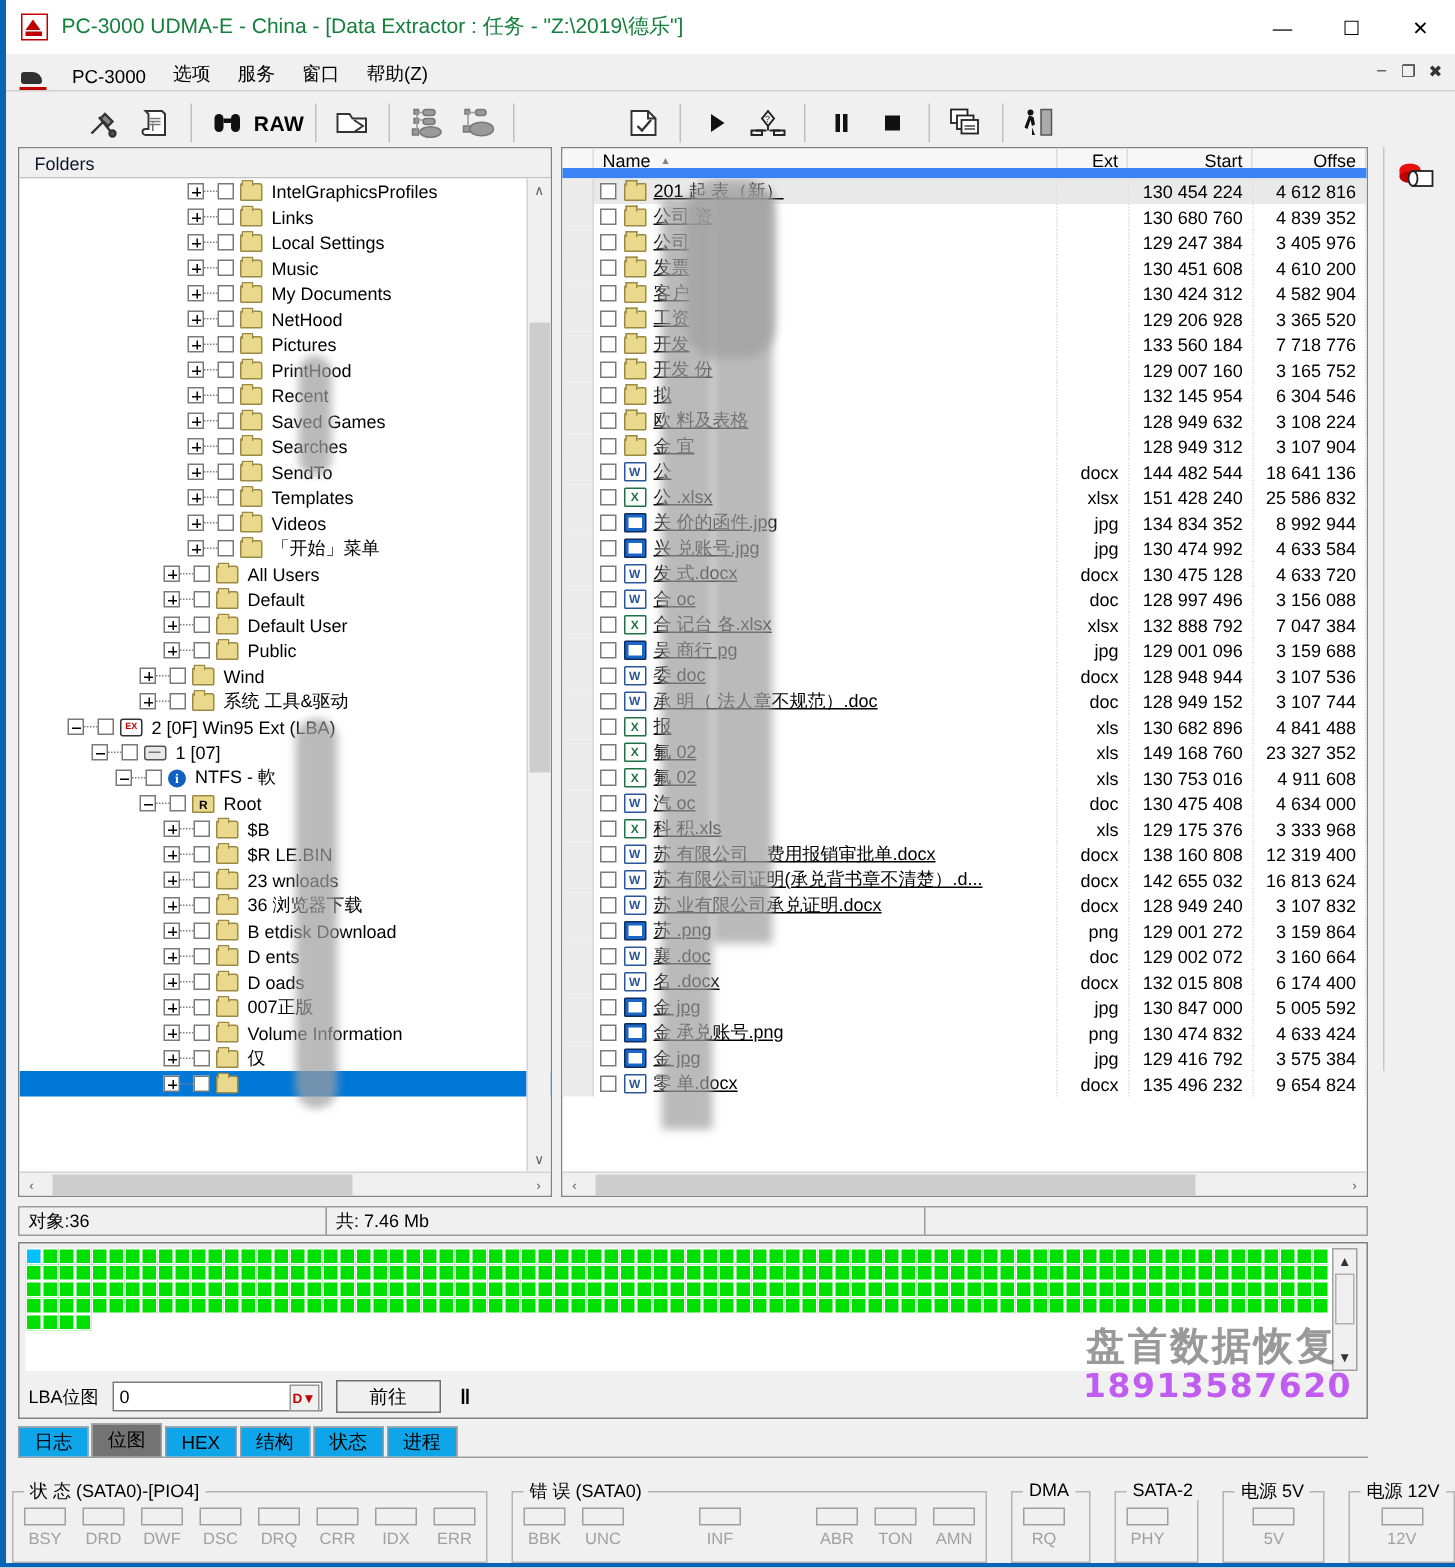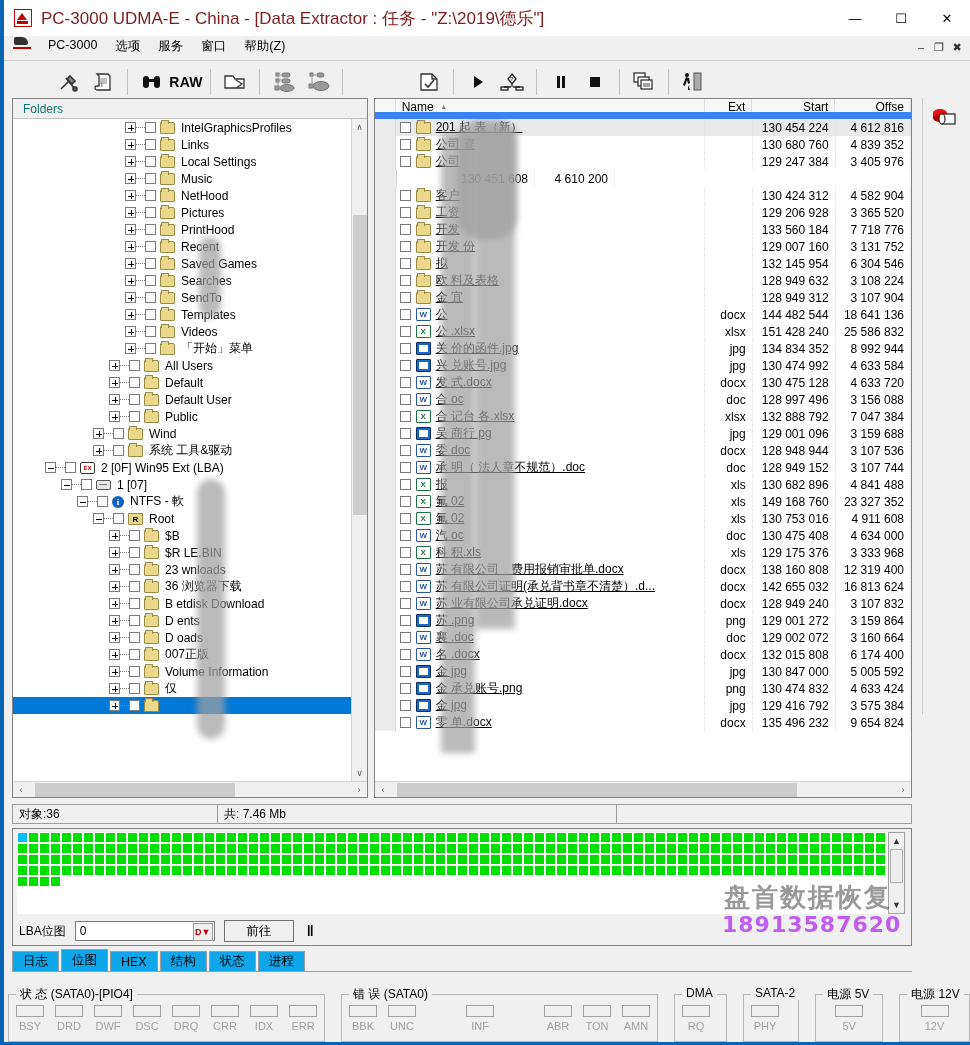--- a/index.html
+++ b/index.html
@@ -35,36 +35,36 @@
     width: 0; height: 0;
     border-left: 5.5px solid transparent;
     border-right: 5.5px solid transparent;
     border-bottom: 7px solid #c00000;
   }
   .titlebar-icon::after {
     content: ""; position: absolute; left: 2px; bottom: 2.5px;
     width: 11px; height: 2.5px; background: #c00000;
   }
   .titlebar-text {
-    font-size: 17px; color: #7f1d1d; white-space: nowrap;
+    font-size: 14px; color: #15803d; white-space: nowrap;
   }
   .wincontrols {
     position: absolute; right: 0; top: 0;
     height: 36px; display: flex;
   }
   .wincontrols div {
     width: 46px; height: 36px;
     display: flex; align-items: center; justify-content: center;
     font-size: 13px; color: #000;
   }
 
   
   .menubar {
     height: 24px; background: #f0f0f0;
-    display: flex; align-items: flex-start;
+    display: flex; align-items: flex-end;
     padding-left: 9px; position: relative;
   }
   .menu-icon {
     width: 18px; height: 13px; margin-right: 8px; position: relative; flex:none;
   }
   .menu-icon .m1 {
     position:absolute; left:1px; top:1px; width:14px; height:8px;
     background:#303030; border-radius:2px 6px 2px 2px;
   }
   .menu-icon .m2 {
@@ -122,21 +122,21 @@
     display: flex; flex-direction: column;
     position: relative;
   }
   .tree-panel { width: 356px; }
   .list-panel { width: 538px; }
 
   .panel-header {
     height: 20px; background: #f0f0f0;
     border-bottom: 1px solid #c0c0c0;
     display:flex; align-items:center; padding-left: 10px;
-    font-size: 12px; color:#0f766e;
+    font-size: 12px; color:#0f172a;
   }
 
   
   .tree-body {
     flex: 1; overflow: hidden; position: relative;
     background:#fff;
   }
   .tree-scroll { position: relative; }
   .tree-row {
     height: 17px; display: flex; align-items: center;
@@ -322,21 +322,21 @@
   
   .tabstrip {
     position:absolute; left:8px; top:950px; width:900px; height:22px;
     display:flex; align-items:flex-end; border-bottom:1px solid #9d9d9d;
   }
   .tab {
     height:20px; padding:0 10px; margin-right:2px;
     border:1px solid #9d9d9d; border-bottom:none; background:#0ea5e9;
     display:flex; align-items:center; font-size:12.5px;
   }
-  .tab.active { background:#0ea5e9; height:22px; }
+  .tab.active { background:#737373; height:22px; }
 
   
   .bottombar {
     position:absolute; left:4px; top:984px; width:962px; height:58px;
     display:flex; align-items:flex-end; gap:16px;
   }
   .grp {
     border:1px solid #b4b4b4; position:relative; height:48px;
     padding:10px 6px 0 6px; display:flex; gap:9px;
   }
@@ -550,20 +550,28 @@
               <span class="ficon folder"></span>
               <span class="tree-label">Local Settings</span>
             </div>
             <div class="tree-row">
               <span style="width: 112px; flex: 0 0 auto;"></span>
               <span class="expander plus"></span>
               <span class="dotline"></span>
               <span class="cbox"></span>
               <span class="ficon folder"></span>
               <span class="tree-label">Music</span>
+            </div>
+            <div class="tree-row">
+              <span style="width: 112px; flex: 0 0 auto;"></span>
+              <span class="expander plus"></span>
+              <span class="dotline"></span>
+              <span class="cbox"></span>
+              <span class="ficon folder"></span>
+              <span class="tree-label">My Documents</span>
             </div>
             <div class="tree-row">
               <span style="width: 112px; flex: 0 0 auto;"></span>
               <span class="expander plus"></span>
               <span class="dotline"></span>
               <span class="cbox"></span>
               <span class="ficon folder"></span>
               <span class="tree-label">NetHood</span>
             </div>
             <div class="tree-row">
@@ -864,20 +872,25 @@
                 <span class="lcb"></span>
                 <span class="ic folder"></span>
                 <span>公司</span>
               </div>
               <div class="lc c-ext"></div>
               <div class="lc c-start">129 247 384</div>
               <div class="lc c-off">3 405 976</div>
             </div>
             <div class="lrow">
               <div class="lc c-pad"></div>
+              <div class="lc c-name">
+                <span class="lcb"></span>
+                <span class="ic folder"></span>
+                <span>发票</span>
+              </div>
               <div class="lc c-ext"></div>
               <div class="lc c-start">130 451 608</div>
               <div class="lc c-off">4 610 200</div>
             </div>
             <div class="lrow">
               <div class="lc c-pad"></div>
               <div class="lc c-name">
                 <span class="lcb"></span>
                 <span class="ic folder"></span>
                 <span>客户</span>
@@ -910,21 +923,21 @@
             </div>
             <div class="lrow">
               <div class="lc c-pad"></div>
               <div class="lc c-name">
                 <span class="lcb"></span>
                 <span class="ic folder"></span>
                 <span>开发        份</span>
               </div>
               <div class="lc c-ext"></div>
               <div class="lc c-start">129 007 160</div>
-              <div class="lc c-off">3 131 752</div>
+              <div class="lc c-off">3 165 752</div>
             </div>
             <div class="lrow">
               <div class="lc c-pad"></div>
               <div class="lc c-name">
                 <span class="lcb"></span>
                 <span class="ic folder"></span>
                 <span>拟</span>
               </div>
               <div class="lc c-ext"></div>
               <div class="lc c-start">132 145 954</div>

